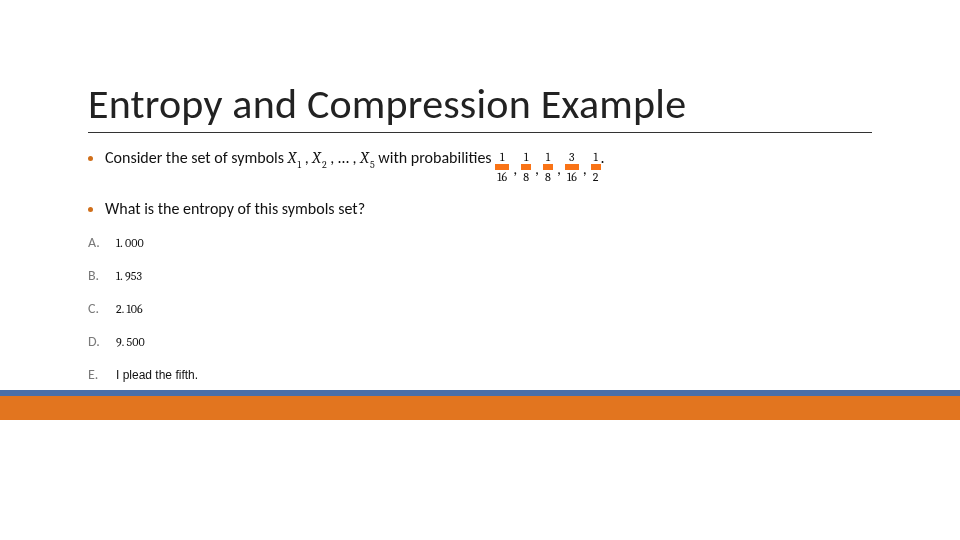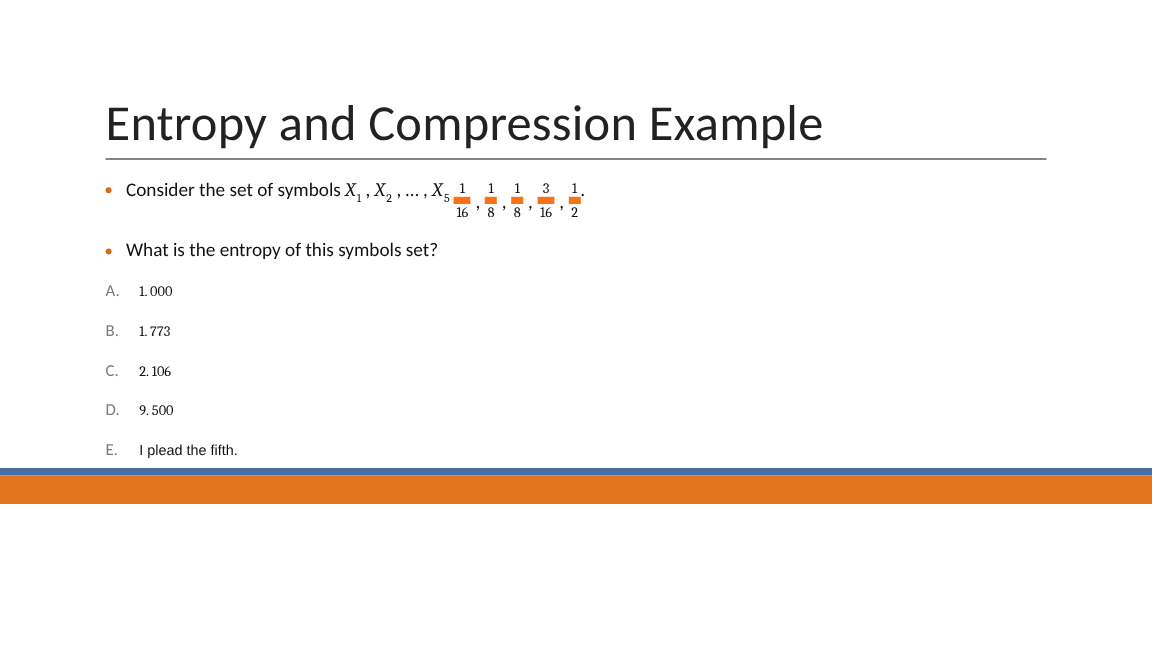--- a/index.html
+++ b/index.html
@@ -73,20 +73,21 @@
         <span>, </span>
         <span class="sym-row">
           <span class="sym-base">X</span>
           <span class="sym-sub">2</span>
         </span>
         <span>, … , </span>
         <span class="sym-row">
           <span class="sym-base">X</span>
           <span class="sym-sub">5</span>
         </span>
+        <span> with probabilities </span>
         <span class="probs">
           <span class="frac">
             <span class="num">1</span>
             <span class="den">16</span>
           </span>,
           <span class="frac">
             <span class="num">1</span>
             <span class="den">8</span>
           </span>,
           <span class="frac">
@@ -110,21 +111,21 @@
       <div class="bullet-text">What is the entropy of this symbols set?</div>
     </div>
 
     <div class="options">
       <div class="opt-row">
         <div class="opt-label">A.</div>
         <div class="opt-value">1. 000</div>
       </div>
       <div class="opt-row">
         <div class="opt-label">B.</div>
-        <div class="opt-value">1. 773</div>
+        <div class="opt-value">1. 953</div>
       </div>
       <div class="opt-row">
         <div class="opt-label">C.</div>
         <div class="opt-value">2. 106</div>
       </div>
       <div class="opt-row">
         <div class="opt-label">D.</div>
         <div class="opt-value">9. 500</div>
       </div>
       <div class="opt-row">

